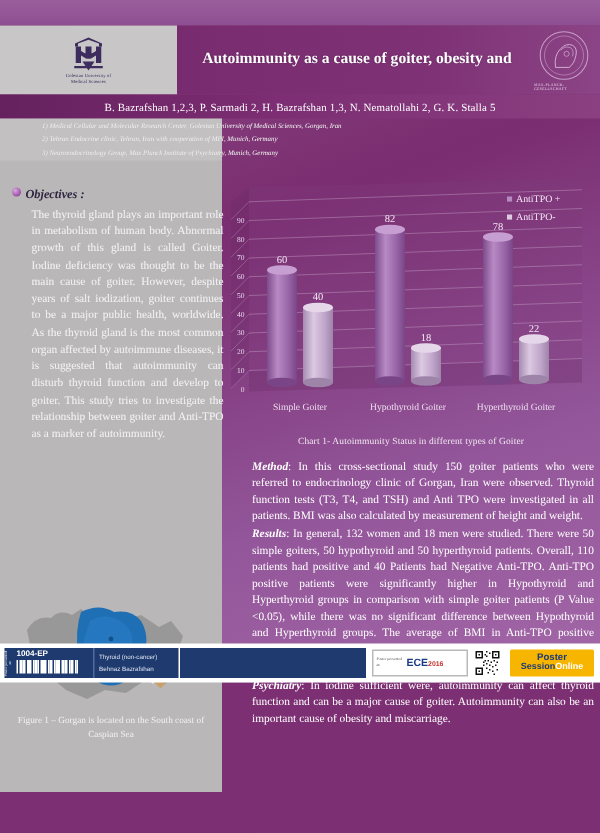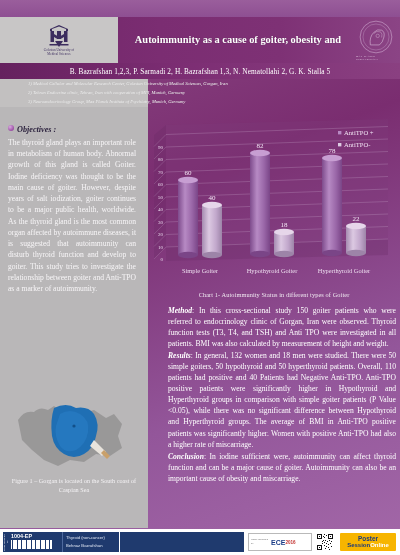--- a/index.html
+++ b/index.html
@@ -4,21 +4,21 @@
 <style>
   * { box-sizing: border-box; margin: 0; padding: 0; }
   html, body {
     width: 400px; height: 555px;
     font-family: "Liberation Serif", serif;
     overflow: hidden;
     background: #7c2f72;
   }
   #poster {
     position: relative;
-    width: 400px; height: 555px;
+    width: 400px; height: 455px;
     background: linear-gradient(160deg, #8d4a86 0%, #7a2d70 35%, #93569a 70%, #a368a8 100%);
     padding-left: 38px;
   }
 
   
   .top-strip {
     position: absolute; top: 0; left: 0; width: 400px; height: 17px;
     background: linear-gradient(180deg, #9a5e9c 0%, #8e4f92 100%);
   }
 
@@ -97,21 +97,21 @@
   }
   .obj-bullet {
     width: 6px; height: 6px; border-radius: 50%;
     background: radial-gradient(circle at 35% 32%, #d9a8e0, #9b4fa4 70%, #7a2f84);
     flex: 0 0 auto;
   }
   .obj-title {
     font-weight: bold; font-style: italic; font-size: 8.2px; color: #2f2540;
   }
   .obj-body {
-    position: absolute; left: 8px; top: 30px; width: 128px;
+    position: absolute; left: 21px; top: 30px; width: 128px;
     font-size: 7.6px; line-height: 1.48; color: #f2f0f2;
     text-align: justify; text-justify: inter-word;
     text-shadow: 0 0 .5px rgba(255,255,255,.25);
   }
   .fig-wrap {
     position: absolute; left: 9px; top: 285px; width: 130px; height: 118px;
     display: flex; flex-direction: column; align-items: center;
   }
   .fig-img { width: 128px; height: 82px; position: relative; }
   .fig-cap {
@@ -381,21 +381,21 @@
         <rect x="190" y="36" width="3.4" height="3.4" fill="#ddcbe3"></rect>
         <text x="196" y="39.6" fill="#f2e4f4" font-size="6.6" font-family="Liberation Serif, serif">AntiTPO-</text>
       </g>
     </svg>
   </div>
   <div class="chart-caption">Chart 1- Autoimmunity Status in different types of Goiter</div>
 
   <div class="body-text">
     <p><b>Method</b><span>: In this cross-sectional study 150 goiter patients who were referred to endocrinology clinic of Gorgan, Iran were observed. Thyroid function tests (T3, T4, and TSH) and Anti TPO were investigated in all patients. BMI was also calculated by measurement of height and weight.</span></p>
     <p><b>Results</b><span>: In general, 132 women and 18 men were studied. There were 50 simple goiters, 50 hypothyroid and 50 hyperthyroid patients. Overall, 110 patients had positive and 40 Patients had Negative Anti-TPO. Anti-TPO positive patients were significantly higher in Hypothyroid and Hyperthyroid groups in comparison with simple goiter patients (P Value &lt;0.05), while there was no significant difference between Hypothyroid and Hyperthyroid groups. The average of BMI in Anti-TPO positive patients was significantly higher. Women with positive Anti-TPO had also a higher rate of miscarriage.</span></p>
-    <p><b>Conclusion</b><span>: In iodine sufficient were, autoimmunity can affect thyroid function and can be a major cause of goiter. Autoimmunity can also be an important cause of obesity and miscarriage.</span></p>
+    <p><b>Psychiatry</b><span>: In iodine sufficient were, autoimmunity can affect thyroid function and can be a major cause of goiter. Autoimmunity can also be an important cause of obesity and miscarriage.</span></p>
   </div>
 
   <div class="footer-above"></div>
   <div class="footer-strip">
 
     <div class="fb-id">
       <div class="vert">Poster presented at:</div>
       <div class="idcol">
         <div class="idnum">1004-EP</div>
         <div class="barcode">

